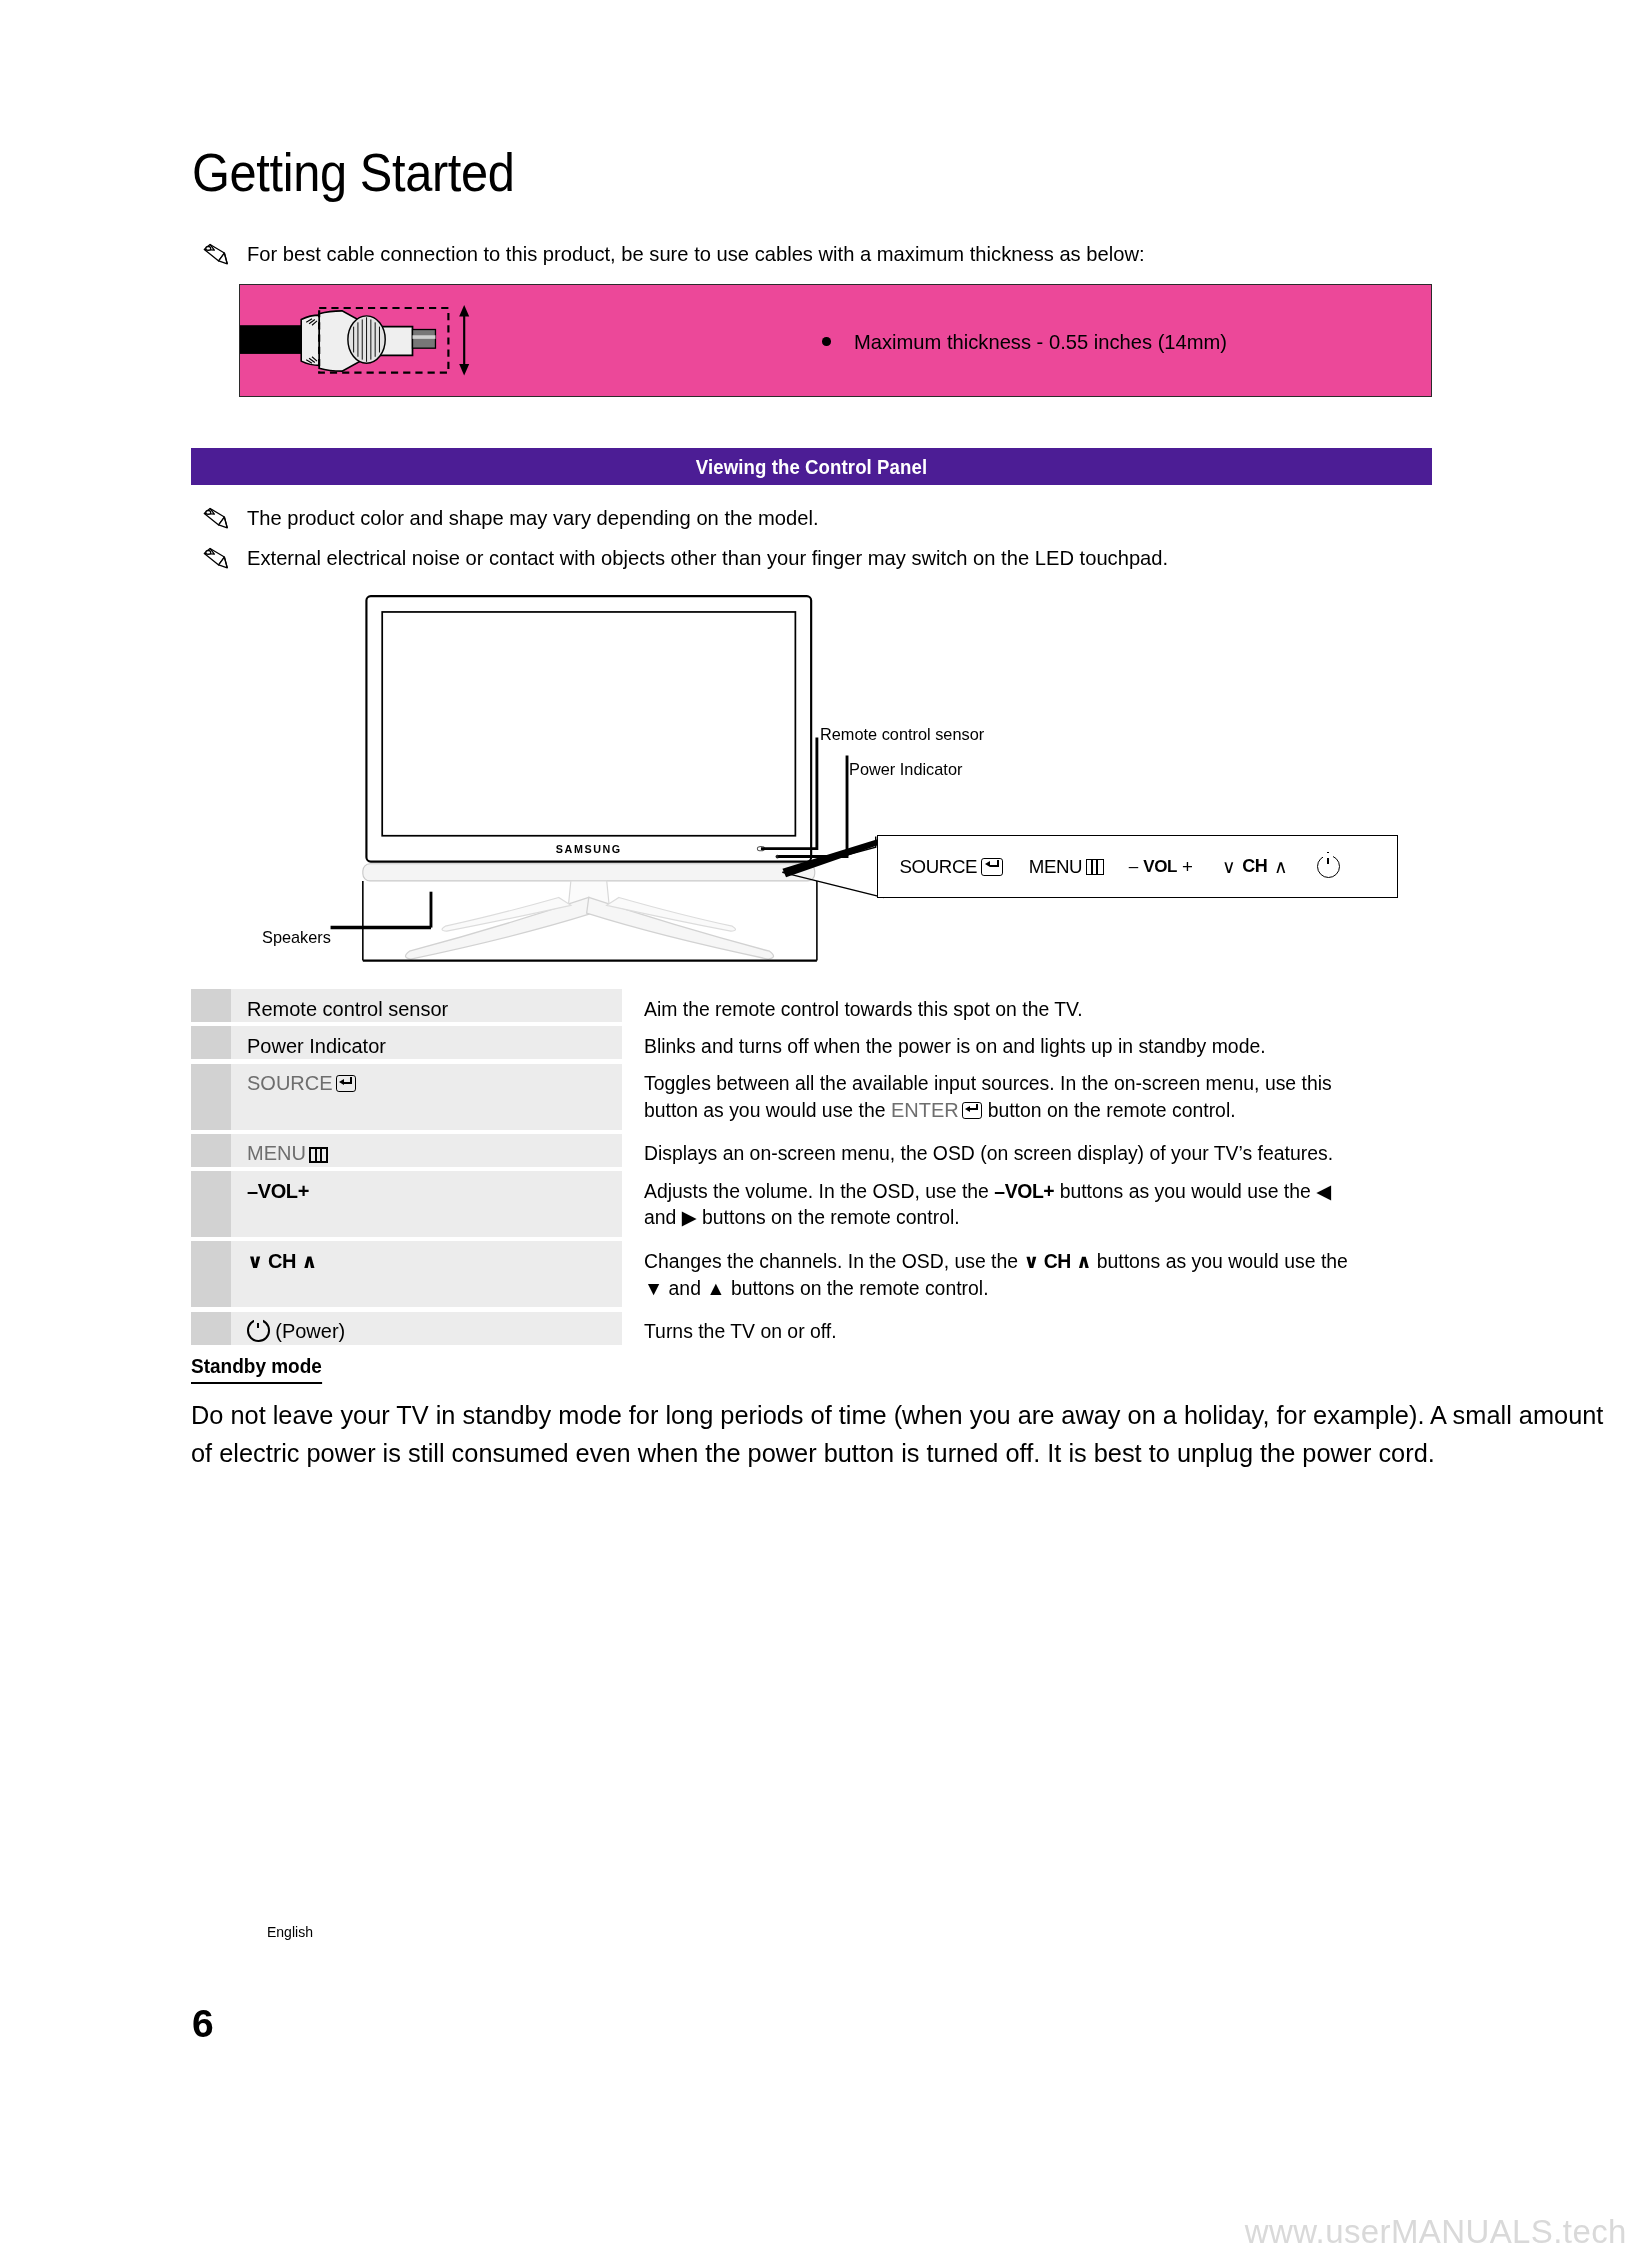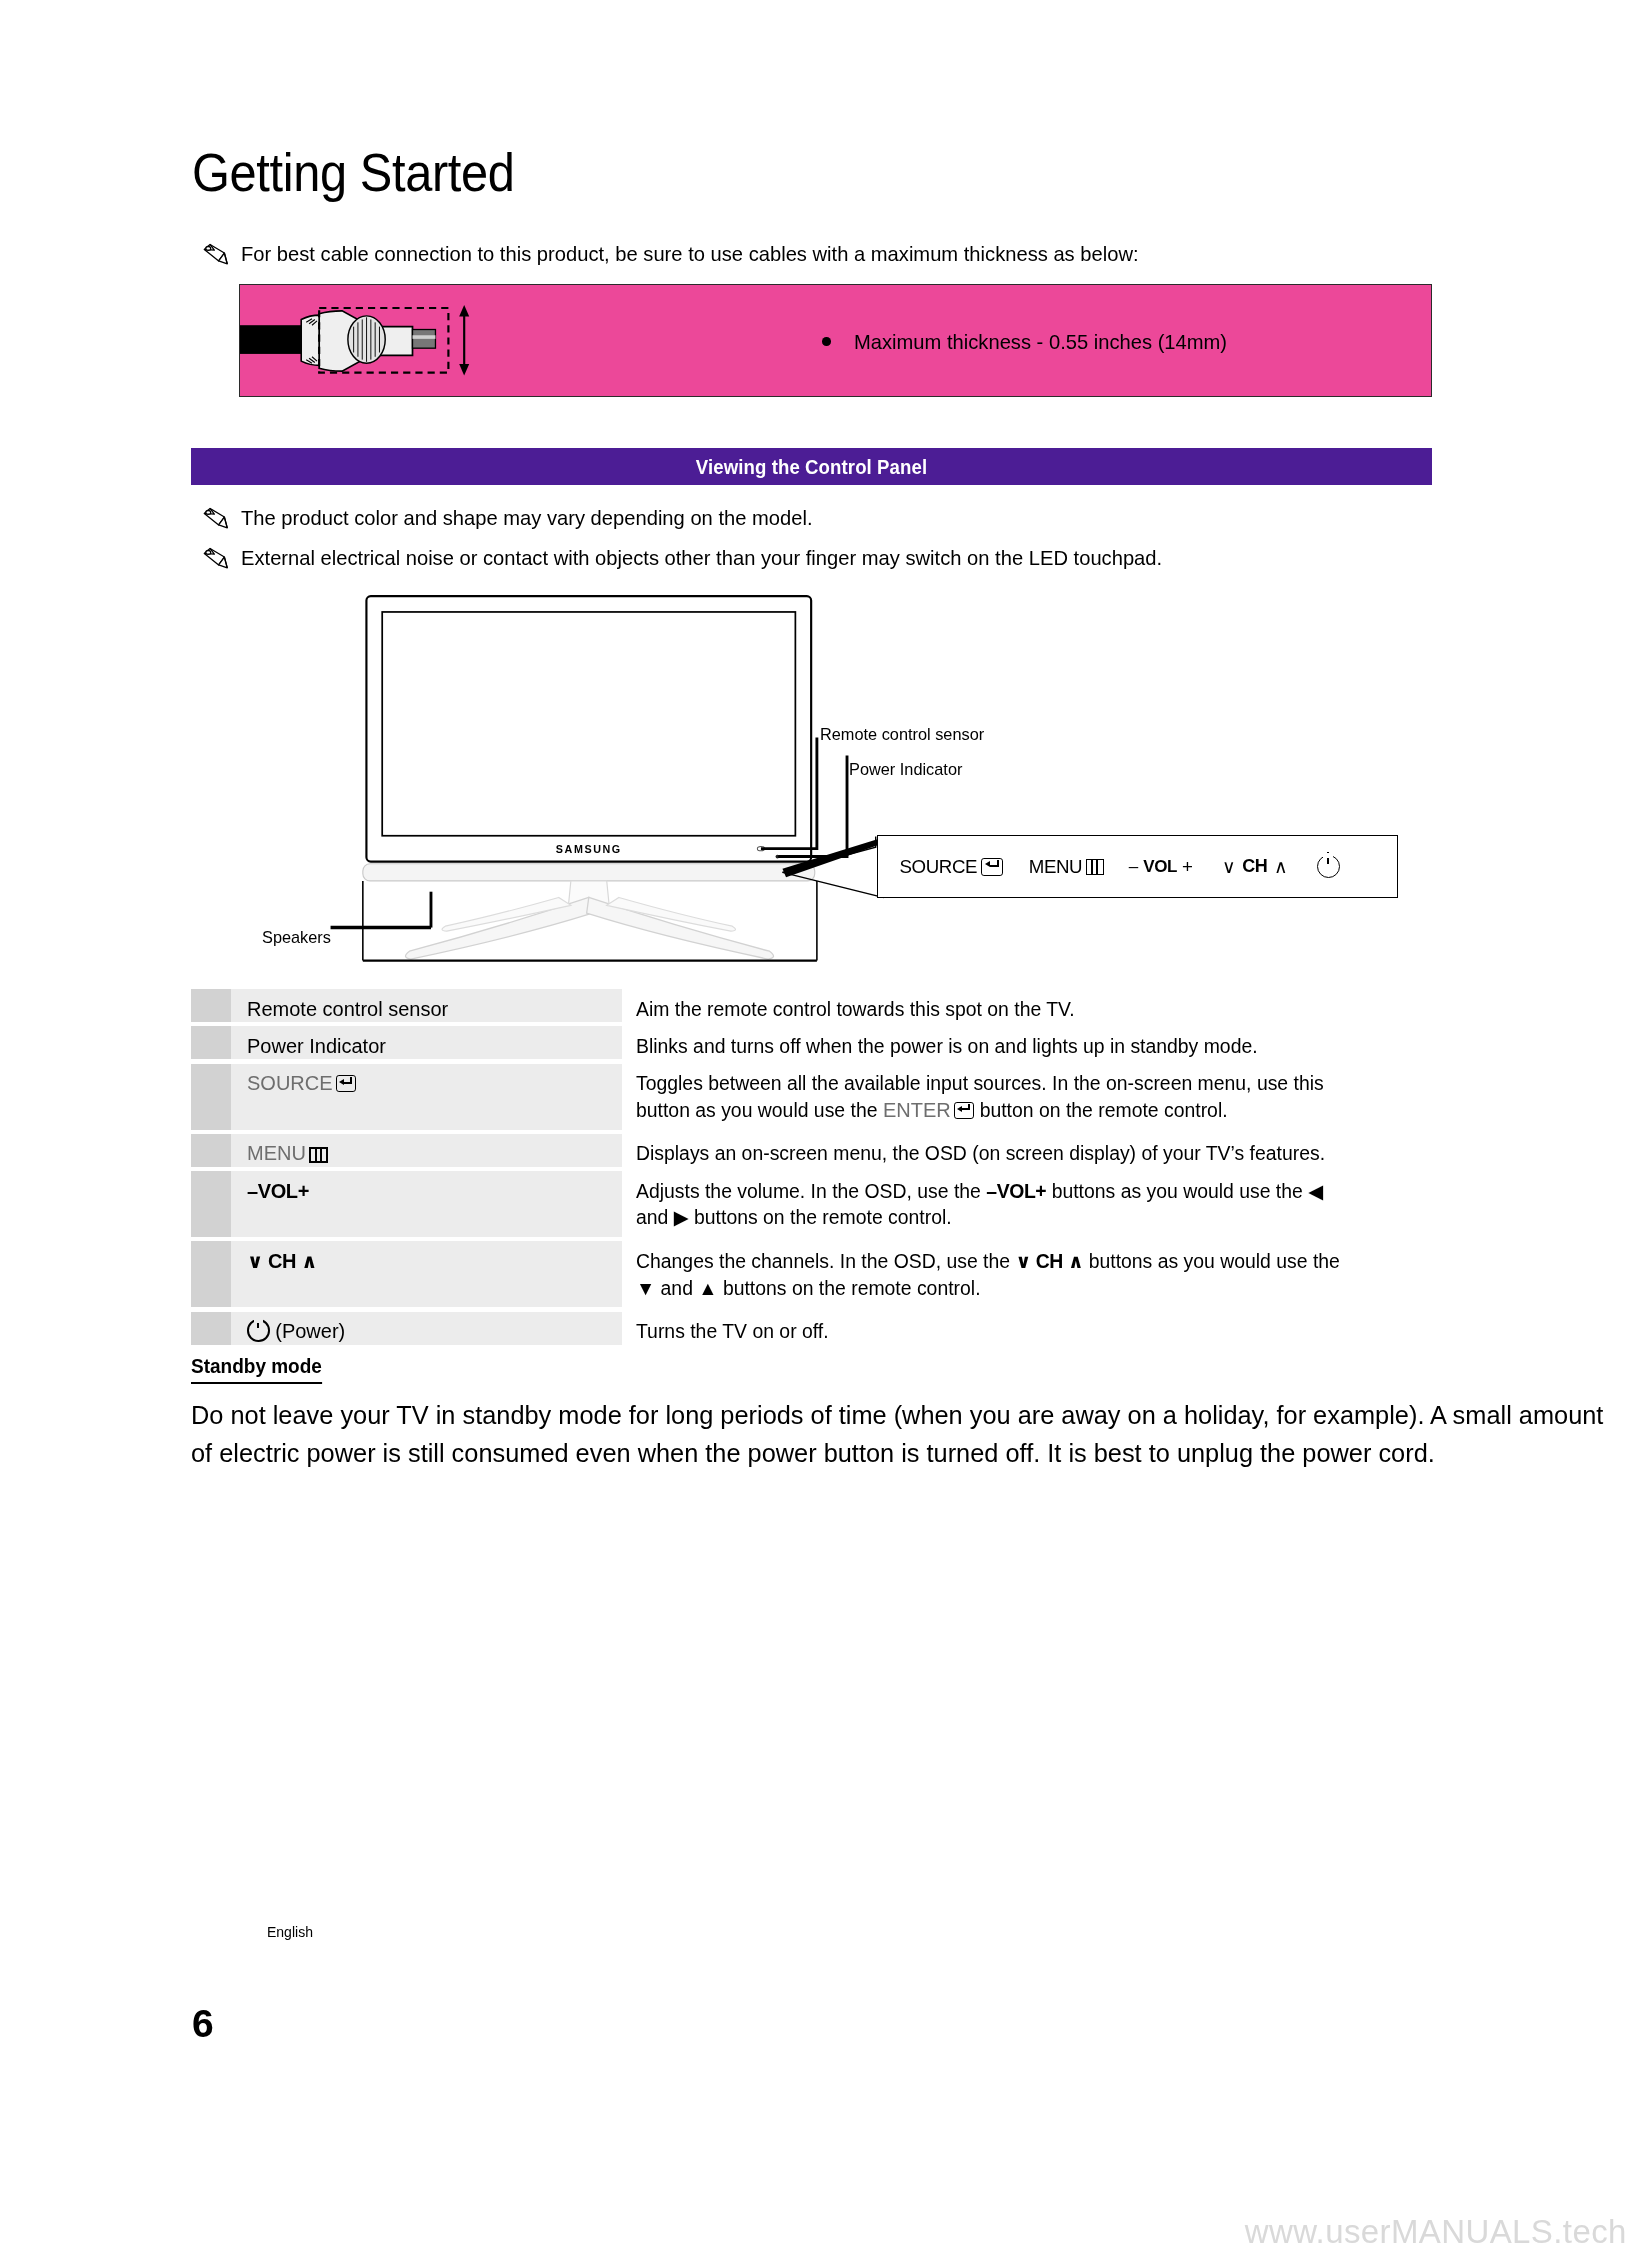--- a/index.html
+++ b/index.html
@@ -13,21 +13,21 @@
 
   
   .title{
     position:absolute;left:192px;top:146px;
     font-size:53px;font-weight:400;letter-spacing:-0.4px;
     line-height:1;white-space:nowrap;
     transform:scaleX(0.92);transform-origin:left top;
   }
 
   
-  .note{position:absolute;display:flex;align-items:center;gap:10px;}
+  .note{position:absolute;display:flex;align-items:center;gap:16px;}
   .pencil{width:29px;height:24.4px;flex:0 0 29px;margin-top:2.9px;}
   .note-text{font-size:21px;line-height:1.25;white-space:nowrap;
     transform:scaleX(0.96);transform-origin:left top;}
 
   #note-cable{left:202px;top:240px;}
   #note-color{left:202px;top:504px;}
   #note-noise{left:202px;top:544px;}
 
   
   .cablebox{
@@ -117,21 +117,21 @@
   .trow{position:relative;display:flex;margin-bottom:4.3px;}
   .sw{width:40px;flex:0 0 40px;background:#d2d2d2;}
   .lab{
     width:391px;flex:0 0 391px;background:#ececec;
     padding-left:16px;box-sizing:border-box;
     display:flex;align-items:flex-start;
   }
   .lab-in{padding-top:6.5px;font-size:20px;white-space:nowrap;line-height:1.35;}
   .desc{
     flex:1;padding-left:14px;padding-top:6.5px;box-sizing:border-box;
-    font-size:19.4px;line-height:1.38;
+    font-size:19.4px;line-height:1.38;margin-left:8px;
   }
   .desc p{margin:0;}
   .h1r{height:33px;}
   .h2r{height:33px;}
   .h4r{height:66px;}
 
   .gtxt{color:#6e6e6e;font-weight:400;}
   .btxt{font-weight:700;letter-spacing:-0.4px;}
 
   

